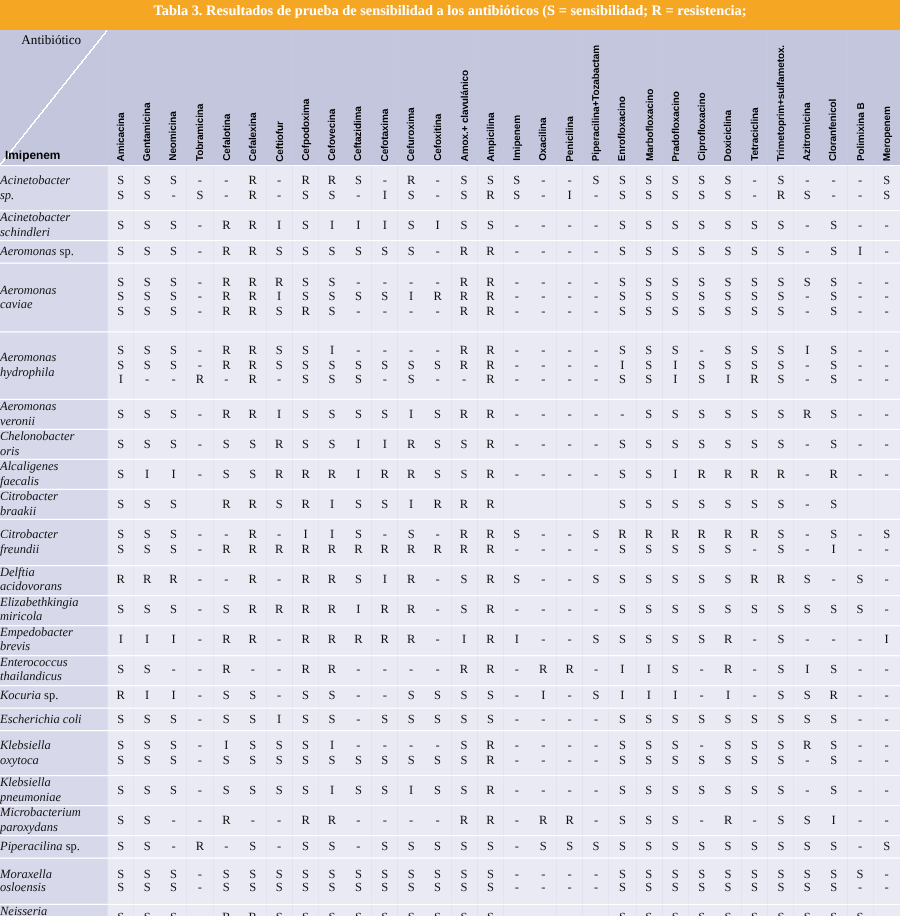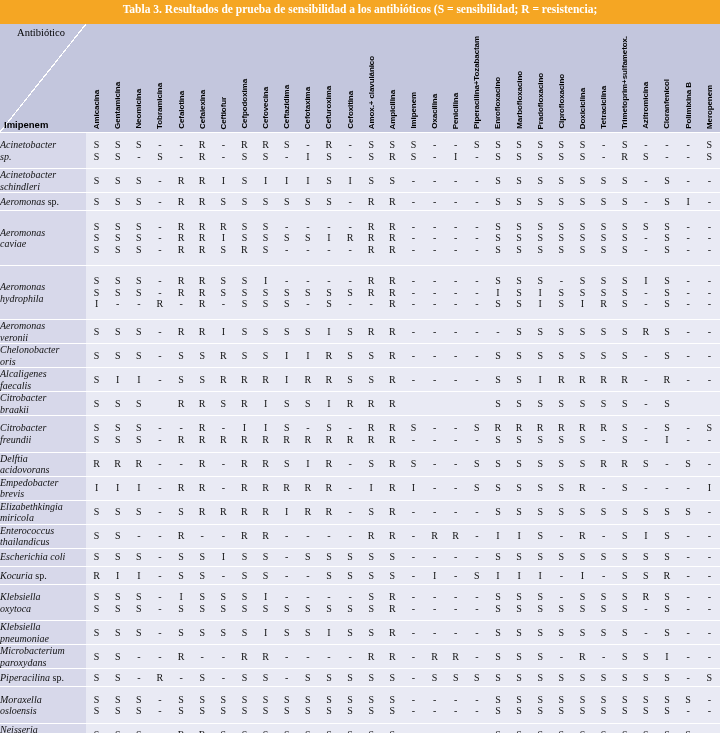--- a/index.html
+++ b/index.html
@@ -590,20 +590,53 @@
           <td class="val" style="width: 21.1333px;">S</td>
           <td class="val" style="width: 21.1333px;">S</td>
           <td class="val" style="width: 21.1333px;">R</td>
           <td class="val" style="width: 21.1333px;">R</td>
           <td class="val" style="width: 21.1333px;">S</td>
           <td class="val" style="width: 21.1333px;">-</td>
           <td class="val" style="width: 21.1333px;">S</td>
           <td class="val" style="width: 21.1333px;">-</td>
         </tr>
         <tr class="r" style="height: 18.1515px;">
+          <td class="name" style="width: 86px;">Elizabethkingia<br>miricola</td>
+          <td class="val" style="width: 21.1333px;">S</td>
+          <td class="val" style="width: 21.1333px;">S</td>
+          <td class="val" style="width: 21.1333px;">S</td>
+          <td class="val" style="width: 21.1333px;">-</td>
+          <td class="val" style="width: 21.1333px;">S</td>
+          <td class="val" style="width: 21.1333px;">R</td>
+          <td class="val" style="width: 21.1333px;">R</td>
+          <td class="val" style="width: 21.1333px;">R</td>
+          <td class="val" style="width: 21.1333px;">R</td>
+          <td class="val" style="width: 21.1333px;">I</td>
+          <td class="val" style="width: 21.1333px;">R</td>
+          <td class="val" style="width: 21.1333px;">R</td>
+          <td class="val" style="width: 21.1333px;">-</td>
+          <td class="val" style="width: 21.1333px;">S</td>
+          <td class="val" style="width: 21.1333px;">R</td>
+          <td class="val" style="width: 21.1333px;">-</td>
+          <td class="val" style="width: 21.1333px;">-</td>
+          <td class="val" style="width: 21.1333px;">-</td>
+          <td class="val" style="width: 21.1333px;">-</td>
+          <td class="val" style="width: 21.1333px;">S</td>
+          <td class="val" style="width: 21.1333px;">S</td>
+          <td class="val" style="width: 21.1333px;">S</td>
+          <td class="val" style="width: 21.1333px;">S</td>
+          <td class="val" style="width: 21.1333px;">S</td>
+          <td class="val" style="width: 21.1333px;">S</td>
+          <td class="val" style="width: 21.1333px;">S</td>
+          <td class="val" style="width: 21.1333px;">S</td>
+          <td class="val" style="width: 21.1333px;">S</td>
+          <td class="val" style="width: 21.1333px;">S</td>
+          <td class="val" style="width: 21.1333px;">-</td>
+        </tr>
+        <tr class="r" style="height: 18.1515px;">
           <td class="name" style="width: 86px;">Empedobacter<br>brevis</td>
           <td class="val" style="width: 21.1333px;">I</td>
           <td class="val" style="width: 21.1333px;">I</td>
           <td class="val" style="width: 21.1333px;">I</td>
           <td class="val" style="width: 21.1333px;">-</td>
           <td class="val" style="width: 21.1333px;">R</td>
           <td class="val" style="width: 21.1333px;">R</td>
           <td class="val" style="width: 21.1333px;">-</td>
           <td class="val" style="width: 21.1333px;">R</td>
           <td class="val" style="width: 21.1333px;">R</td>
@@ -623,53 +656,20 @@
           <td class="val" style="width: 21.1333px;">S</td>
           <td class="val" style="width: 21.1333px;">R</td>
           <td class="val" style="width: 21.1333px;">-</td>
           <td class="val" style="width: 21.1333px;">S</td>
           <td class="val" style="width: 21.1333px;">-</td>
           <td class="val" style="width: 21.1333px;">-</td>
           <td class="val" style="width: 21.1333px;">-</td>
           <td class="val" style="width: 21.1333px;">I</td>
         </tr>
         <tr class="r" style="height: 18.1515px;">
-          <td class="name" style="width: 86px;">Elizabethkingia<br>miricola</td>
-          <td class="val" style="width: 21.1333px;">S</td>
-          <td class="val" style="width: 21.1333px;">S</td>
-          <td class="val" style="width: 21.1333px;">S</td>
-          <td class="val" style="width: 21.1333px;">-</td>
-          <td class="val" style="width: 21.1333px;">S</td>
-          <td class="val" style="width: 21.1333px;">R</td>
-          <td class="val" style="width: 21.1333px;">R</td>
-          <td class="val" style="width: 21.1333px;">R</td>
-          <td class="val" style="width: 21.1333px;">R</td>
-          <td class="val" style="width: 21.1333px;">I</td>
-          <td class="val" style="width: 21.1333px;">R</td>
-          <td class="val" style="width: 21.1333px;">R</td>
-          <td class="val" style="width: 21.1333px;">-</td>
-          <td class="val" style="width: 21.1333px;">S</td>
-          <td class="val" style="width: 21.1333px;">R</td>
-          <td class="val" style="width: 21.1333px;">-</td>
-          <td class="val" style="width: 21.1333px;">-</td>
-          <td class="val" style="width: 21.1333px;">-</td>
-          <td class="val" style="width: 21.1333px;">-</td>
-          <td class="val" style="width: 21.1333px;">S</td>
-          <td class="val" style="width: 21.1333px;">S</td>
-          <td class="val" style="width: 21.1333px;">S</td>
-          <td class="val" style="width: 21.1333px;">S</td>
-          <td class="val" style="width: 21.1333px;">S</td>
-          <td class="val" style="width: 21.1333px;">S</td>
-          <td class="val" style="width: 21.1333px;">S</td>
-          <td class="val" style="width: 21.1333px;">S</td>
-          <td class="val" style="width: 21.1333px;">S</td>
-          <td class="val" style="width: 21.1333px;">S</td>
-          <td class="val" style="width: 21.1333px;">-</td>
-        </tr>
-        <tr class="r" style="height: 18.1515px;">
           <td class="name" style="width: 86px;">Enterococcus<br>thailandicus</td>
           <td class="val" style="width: 21.1333px;">S</td>
           <td class="val" style="width: 21.1333px;">S</td>
           <td class="val" style="width: 21.1333px;">-</td>
           <td class="val" style="width: 21.1333px;">-</td>
           <td class="val" style="width: 21.1333px;">R</td>
           <td class="val" style="width: 21.1333px;">-</td>
           <td class="val" style="width: 21.1333px;">-</td>
           <td class="val" style="width: 21.1333px;">R</td>
           <td class="val" style="width: 21.1333px;">R</td>
@@ -689,20 +689,53 @@
           <td class="val" style="width: 21.1333px;">-</td>
           <td class="val" style="width: 21.1333px;">R</td>
           <td class="val" style="width: 21.1333px;">-</td>
           <td class="val" style="width: 21.1333px;">S</td>
           <td class="val" style="width: 21.1333px;">I</td>
           <td class="val" style="width: 21.1333px;">S</td>
           <td class="val" style="width: 21.1333px;">-</td>
           <td class="val" style="width: 21.1333px;">-</td>
         </tr>
         <tr class="r" style="height: 18.1515px;">
+          <td class="name" style="width: 86px;"><i>Kocuria</i> <span class="up">sp.</span></td>
+          <td class="val" style="width: 21.1333px;">R</td>
+          <td class="val" style="width: 21.1333px;">I</td>
+          <td class="val" style="width: 21.1333px;">I</td>
+          <td class="val" style="width: 21.1333px;">-</td>
+          <td class="val" style="width: 21.1333px;">S</td>
+          <td class="val" style="width: 21.1333px;">S</td>
+          <td class="val" style="width: 21.1333px;">-</td>
+          <td class="val" style="width: 21.1333px;">S</td>
+          <td class="val" style="width: 21.1333px;">S</td>
+          <td class="val" style="width: 21.1333px;">-</td>
+          <td class="val" style="width: 21.1333px;">-</td>
+          <td class="val" style="width: 21.1333px;">S</td>
+          <td class="val" style="width: 21.1333px;">S</td>
+          <td class="val" style="width: 21.1333px;">S</td>
+          <td class="val" style="width: 21.1333px;">S</td>
+          <td class="val" style="width: 21.1333px;">-</td>
+          <td class="val" style="width: 21.1333px;">I</td>
+          <td class="val" style="width: 21.1333px;">-</td>
+          <td class="val" style="width: 21.1333px;">S</td>
+          <td class="val" style="width: 21.1333px;">I</td>
+          <td class="val" style="width: 21.1333px;">I</td>
+          <td class="val" style="width: 21.1333px;">I</td>
+          <td class="val" style="width: 21.1333px;">-</td>
+          <td class="val" style="width: 21.1333px;">I</td>
+          <td class="val" style="width: 21.1333px;">-</td>
+          <td class="val" style="width: 21.1333px;">S</td>
+          <td class="val" style="width: 21.1333px;">S</td>
+          <td class="val" style="width: 21.1333px;">R</td>
+          <td class="val" style="width: 21.1333px;">-</td>
+          <td class="val" style="width: 21.1333px;">-</td>
+        </tr>
+        <tr class="r" style="height: 18.1515px;">
           <td class="name" style="width: 86px;">Escherichia coli</td>
           <td class="val" style="width: 21.1333px;">S</td>
           <td class="val" style="width: 21.1333px;">S</td>
           <td class="val" style="width: 21.1333px;">S</td>
           <td class="val" style="width: 21.1333px;">-</td>
           <td class="val" style="width: 21.1333px;">S</td>
           <td class="val" style="width: 21.1333px;">S</td>
           <td class="val" style="width: 21.1333px;">I</td>
           <td class="val" style="width: 21.1333px;">S</td>
           <td class="val" style="width: 21.1333px;">S</td>
@@ -718,53 +751,20 @@
           <td class="val" style="width: 21.1333px;">-</td>
           <td class="val" style="width: 21.1333px;">S</td>
           <td class="val" style="width: 21.1333px;">S</td>
           <td class="val" style="width: 21.1333px;">S</td>
           <td class="val" style="width: 21.1333px;">S</td>
           <td class="val" style="width: 21.1333px;">S</td>
           <td class="val" style="width: 21.1333px;">S</td>
           <td class="val" style="width: 21.1333px;">S</td>
           <td class="val" style="width: 21.1333px;">S</td>
           <td class="val" style="width: 21.1333px;">S</td>
-          <td class="val" style="width: 21.1333px;">-</td>
-          <td class="val" style="width: 21.1333px;">-</td>
-        </tr>
-        <tr class="r" style="height: 18.1515px;">
-          <td class="name" style="width: 86px;"><i>Kocuria</i> <span class="up">sp.</span></td>
-          <td class="val" style="width: 21.1333px;">R</td>
-          <td class="val" style="width: 21.1333px;">I</td>
-          <td class="val" style="width: 21.1333px;">I</td>
-          <td class="val" style="width: 21.1333px;">-</td>
-          <td class="val" style="width: 21.1333px;">S</td>
-          <td class="val" style="width: 21.1333px;">S</td>
-          <td class="val" style="width: 21.1333px;">-</td>
-          <td class="val" style="width: 21.1333px;">S</td>
-          <td class="val" style="width: 21.1333px;">S</td>
-          <td class="val" style="width: 21.1333px;">-</td>
-          <td class="val" style="width: 21.1333px;">-</td>
-          <td class="val" style="width: 21.1333px;">S</td>
-          <td class="val" style="width: 21.1333px;">S</td>
-          <td class="val" style="width: 21.1333px;">S</td>
-          <td class="val" style="width: 21.1333px;">S</td>
-          <td class="val" style="width: 21.1333px;">-</td>
-          <td class="val" style="width: 21.1333px;">I</td>
-          <td class="val" style="width: 21.1333px;">-</td>
-          <td class="val" style="width: 21.1333px;">S</td>
-          <td class="val" style="width: 21.1333px;">I</td>
-          <td class="val" style="width: 21.1333px;">I</td>
-          <td class="val" style="width: 21.1333px;">I</td>
-          <td class="val" style="width: 21.1333px;">-</td>
-          <td class="val" style="width: 21.1333px;">I</td>
-          <td class="val" style="width: 21.1333px;">-</td>
-          <td class="val" style="width: 21.1333px;">S</td>
-          <td class="val" style="width: 21.1333px;">S</td>
-          <td class="val" style="width: 21.1333px;">R</td>
           <td class="val" style="width: 21.1333px;">-</td>
           <td class="val" style="width: 21.1333px;">-</td>
         </tr>
         <tr class="r" style="height: 36.303px;">
           <td class="name" style="width: 86px;">Klebsiella<br>oxytoca</td>
           <td class="val" style="width: 21.1333px;">S<br>S</td>
           <td class="val" style="width: 21.1333px;">S<br>S</td>
           <td class="val" style="width: 21.1333px;">S<br>S</td>
           <td class="val" style="width: 21.1333px;">-<br>-</td>
           <td class="val" style="width: 21.1333px;">I<br>S</td>

